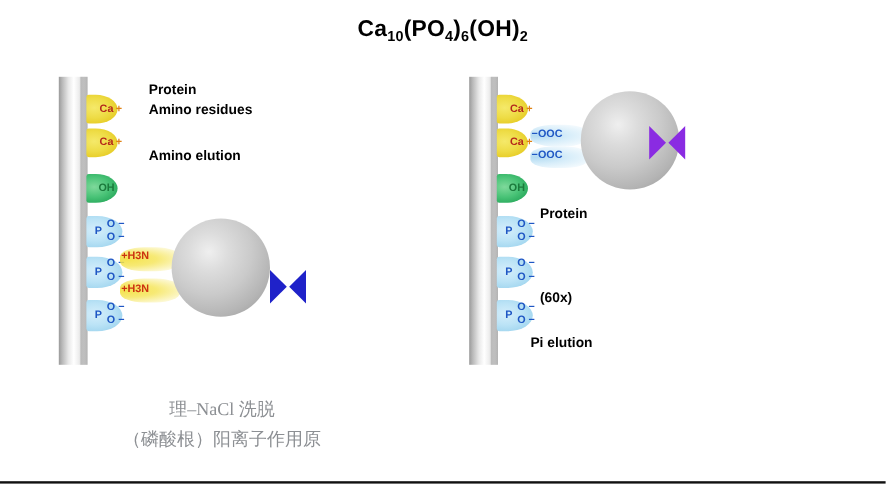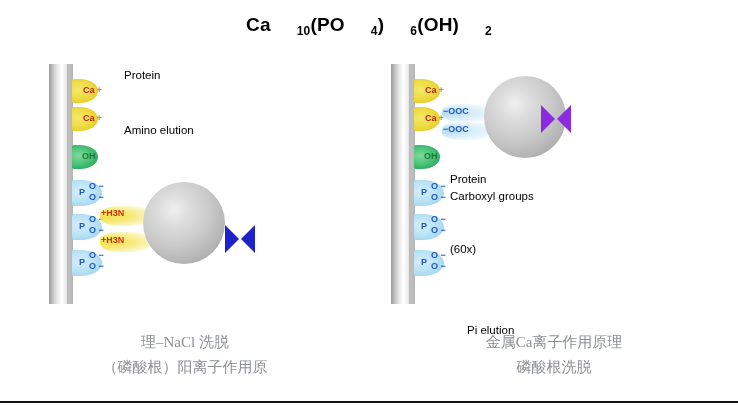--- a/index.html
+++ b/index.html
@@ -33,21 +33,20 @@
     font-size: 19px;
     font-weight: bold;
     color: #000000;
     letter-spacing: 0.2px;
   }
   .title sub {
     font-size: 12px;
     vertical-align: baseline;
     position: relative;
     top: 4px;
-    margin-left: 26px;
   }
 
   
   .panel {
     position: absolute;
     top: 0;
     width: 369px;
     height: 408px;
   }
   .panel-left  { left: 0px; }
@@ -131,21 +130,21 @@
         #939393 100%);
   }
 
   
   .bowtie { position: absolute; }
 
   
   .anno {
     position: absolute;
     font-size: 11.5px;
-    font-weight: normal;
+    font-weight: bold;
     color: #000000;
     line-height: 15px;
     white-space: nowrap;
   }
 
   
   .caption {
     position: absolute;
     text-align: center;
     font-family: "Liberation Serif", serif;
@@ -234,20 +233,21 @@
     <div class="sphere" style="left:143px; top:182px; width:82px; height:82px;"></div>
 
     <div class="bowtie" style="left:224px; top:224px; width:32px; height:30px;">
       <svg width="32" height="30" viewBox="0 0 32 30">
         <polygon points="1,1 1,29 15,15" fill="#1f22c9"></polygon>
         <polygon points="31,1 31,29 17,15" fill="#1f22c9"></polygon>
       </svg>
     </div>
 
     <div class="anno" style="left:124px; top:68px;">Protein</div>
+    <div class="anno" style="left:124px; top:85px;">Amino residues</div>
     <div class="anno" style="left:124px; top:123px;">Amino elution</div>
 
     <div class="caption" style="left:20px; top:330px; width:330px;">
       <div>理–NaCl 洗脱</div>
       <div>（磷酸根）阳离子作用原</div>
     </div>
   </div>
 
   <div class="panel panel-right">
 
@@ -311,24 +311,19 @@
     <div class="sphere" style="left:115px; top:76px; width:82px; height:82px;"></div>
 
     <div class="bowtie" style="left:171px; top:104px; width:32px; height:30px;">
       <svg width="32" height="30" viewBox="0 0 32 30">
         <polygon points="1,1 1,29 15,15" fill="#8a2be2"></polygon>
         <polygon points="31,1 31,29 17,15" fill="#8a2be2"></polygon>
       </svg>
     </div>
 
     <div class="anno" style="left:81px; top:172px;">Protein</div>
-    <div class="anno" style="left:81px; top:189px;">Carboxyl groups</div>
     <div class="anno" style="left:81px; top:242px;">(60x)</div>
-    <div class="anno" style="left:98px; top:279px;margin-top:44px;">Pi elution</div>
-
-    <div class="caption" style="left:20px; top:330px; width:330px;">
-      <div>金属Ca离子作用原理</div>
-      <div>磷酸根洗脱</div>
-    </div>
+    <div class="anno" style="left:73px; top:279px;">Pi elution</div>
+
   </div>
 
   <div class="bottom-rule"></div>
 </div>
 
 </body></html>

